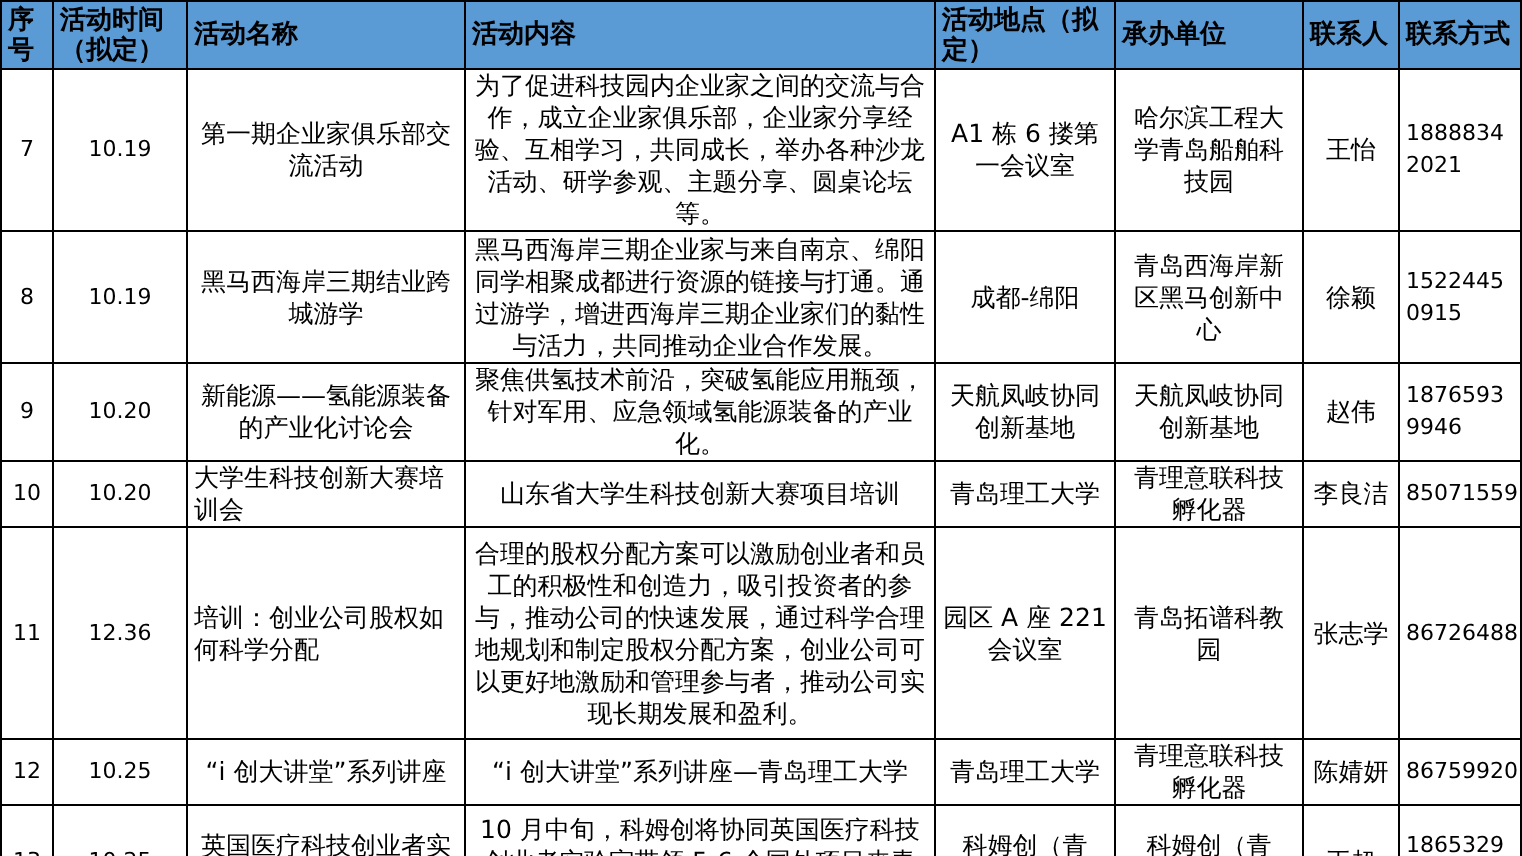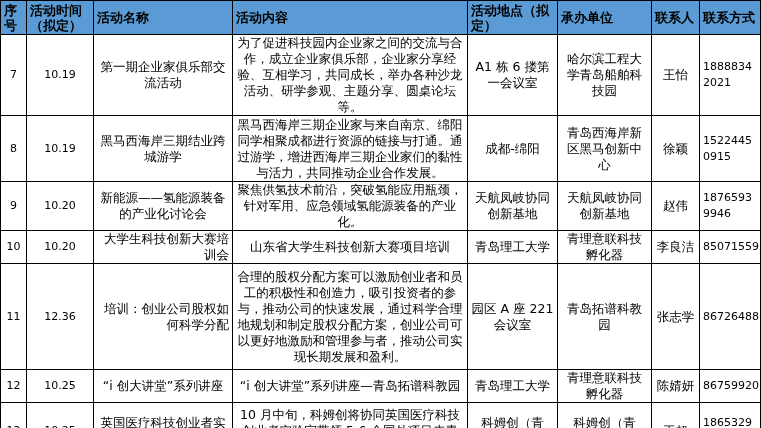--- a/index.html
+++ b/index.html
@@ -2,21 +2,21 @@
 <html><head>
 <meta charset="utf-8">
 <style>
   html, body { margin:0; padding:0; background:#ffffff; }
   body { width:761px; height:428px; overflow:hidden; position:relative;
          font-family:"DejaVu Sans", sans-serif; }
   table { border-collapse:collapse; table-layout:fixed; position:absolute; left:0; top:0; width:760px; }
   td, th { border:1px solid #000; padding:0 3px; color:#000; font-size:12.5px; line-height:16px; vertical-align:middle; overflow:hidden; }
   th { background:#5b9bd5; color:#000; font-weight:bold; font-size:13px; line-height:15px; text-align:left; }
   td.c { text-align:center; }
-  td.l { text-align:right; }
+  td.l { text-align:left; }
   td.num { font-size:11px; }
   td.phone { font-size:11px; text-align:left; }
   td.content { text-align:center; font-size:12.5px; }
 </style>
 </head>
 <body>
 
 <table>
   <colgroup>
     <col style="width:26px">
@@ -88,21 +88,21 @@
       <td class="content">合理的股权分配方案可以激励创业者和员工的积极性和创造力，吸引投资者的参与，推动公司的快速发展，通过科学合理地规划和制定股权分配方案，创业公司可以更好地激励和管理参与者，推动公司实现长期发展和盈利。</td>
       <td class="c">园区 A 座 221 会议室</td>
       <td class="c">青岛拓谱科教园</td>
       <td class="c">张志学</td>
       <td class="phone">86726488</td>
     </tr>
     <tr style="height:30px">
       <td class="c num">12</td>
       <td class="c num">10.25</td>
       <td class="c">“i 创大讲堂”系列讲座</td>
-      <td class="c">“i 创大讲堂”系列讲座—青岛拓谱科教园</td>
+      <td class="c">“i 创大讲堂”系列讲座—青岛理工大学</td>
       <td class="c">青岛理工大学</td>
       <td class="c">青理意联科技孵化器</td>
       <td class="c">陈婧妍</td>
       <td class="phone">86759920</td>
     </tr>
     <tr style="height:56px">
       <td class="c num">13</td>
       <td class="c num">10.25</td>
       <td class="c">英国医疗科技创业者实验室项目考察</td>
       <td class="content">10 月中旬，科姆创将协同英国医疗科技创业者实验室带领 5-6 个国外项目来青考察，寻求合作方，争取落地。</td>

